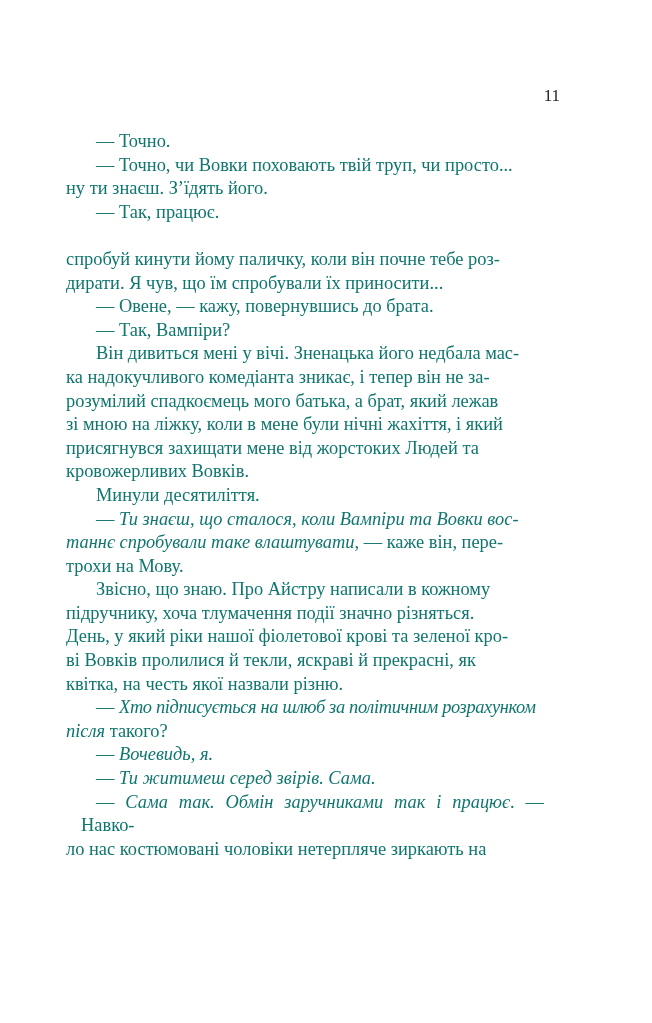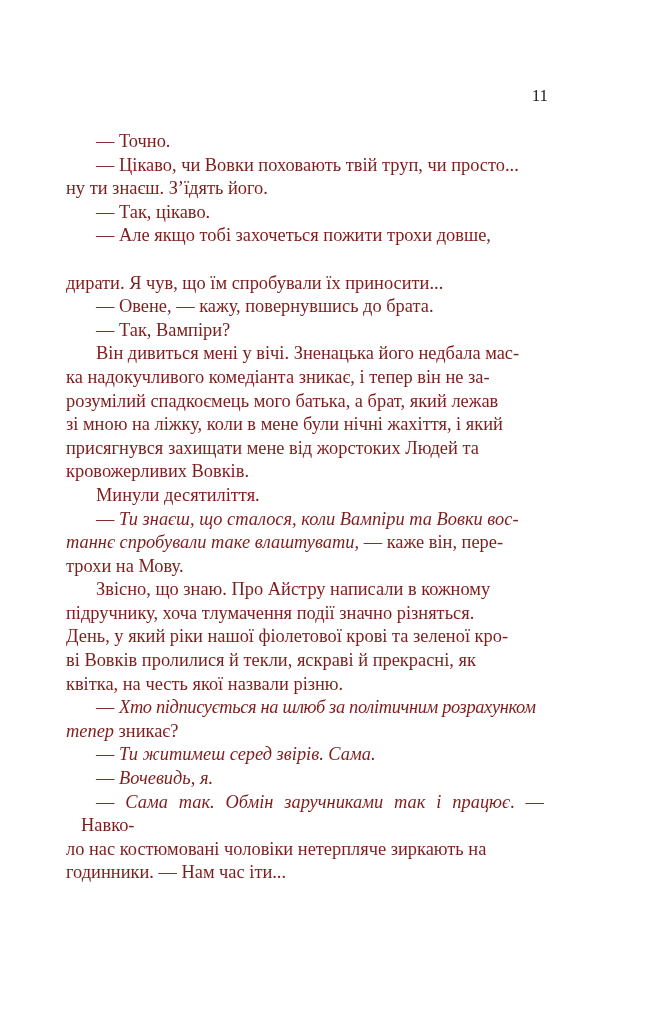--- a/index.html
+++ b/index.html
@@ -1,57 +1,57 @@
 <!DOCTYPE html>
 <html><head>
 <meta charset="utf-8">
 <style>
   html, body { margin: 0; padding: 0; background: #ffffff; }
   body { width: 652px; height: 1023px; position: relative; overflow: hidden; }
   .page-number {
-    position: absolute; left: 528px; top: 86px; width: 20px;
+    position: absolute; left: 540px; top: 86px; width: 20px;
     font-family: "Liberation Serif", serif; font-size: 17px; color: #1c1c1c;
     text-align: right;
   }
   .text-block {
     position: absolute; left: 81px; top: 130px; width: 463px;
     font-family: "Liberation Serif", serif; font-size: 18.4px; line-height: 23.6px;
-    color: #7f1d1d;
+    color: #0f766e;
   }
   .para { margin: 0; text-indent: 15px; text-align: justify; text-align-last: left; }
   .it { font-style: italic; }
 </style>
 </head>
 <body>
 
 <div class="page-number">11</div>
 
 <div class="text-block">
 
   <p class="para"><span>— Точно.</span></p>
 
-  <p class="para"><span>— Цікаво, чи Вовки поховають твій труп, чи просто...</span><br><span style="margin-left:-15px">ну ти знаєш. З’їдять його.</span></p>
+  <p class="para"><span>— Точно, чи Вовки поховають твій труп, чи просто...</span><br><span style="margin-left:-15px">ну ти знаєш. З’їдять його.</span></p>
 
-  <p class="para"><span>— Так, цікаво.</span></p>
+  <p class="para"><span>— Так, працює.</span></p>
 
-  <p class="para"><span>— Але якщо тобі захочеться пожити трохи довше,</span><br><br><span style="margin-left:-15px">дирати. Я чув, що їм спробували їх приносити...</span></p>
+  <p class="para"><br><span style="margin-left:-15px">спробуй кинути йому паличку, коли він почне тебе роз-</span><br><span style="margin-left:-15px">дирати. Я чув, що їм спробували їх приносити...</span></p>
 
 
   <p class="para"><span>— Овене, — кажу, повернувшись до брата.</span></p>
 
   <p class="para"><span>— Так, Вампіри?</span></p>
 
   <p class="para"><span>Він дивиться мені у вічі. Зненацька його недбала мас-</span><br><span style="margin-left:-15px">ка надокучливого комедіанта зникає, і тепер він не за-</span><br><span style="margin-left:-15px">розумілий спадкоємець мого батька, а брат, який лежав</span><br><span style="margin-left:-15px">зі мною на ліжку, коли в мене були нічні жахіття, і який</span><br><span style="margin-left:-15px">присягнувся захищати мене від жорстоких Людей та</span><br><span style="margin-left:-15px">кровожерливих Вовків.</span></p>
 
   <p class="para"><span>Минули десятиліття.</span></p>
 
   <p class="para"><span>— </span><span class="it">Ти знаєш, що сталося, коли Вампіри та Вовки вос-</span><br><span class="it" style="margin-left:-15px">таннє спробували таке влаштувати</span><span>, — каже він, пере-</span><br><span style="margin-left:-15px">трохи на Мову.</span></p>
 
   <p class="para"><span>Звісно, що знаю. Про Айстру написали в кожному</span><br><span style="margin-left:-15px">підручнику, хоча тлумачення події значно різняться.</span><br><span style="margin-left:-15px">День, у який ріки нашої фіолетової крові та зеленої кро-</span><br><span style="margin-left:-15px">ві Вовків пролилися й текли, яскраві й прекрасні, як</span><br><span style="margin-left:-15px">квітка, на честь якої назвали різню.</span></p>
 
-  <p class="para"><span>— </span><span class="it" style="letter-spacing:-0.35px">Хто підписується на шлюб за політичним розрахунком</span><br><span class="it" style="margin-left:-15px">тепер</span><span> зникає?</span></p>
+  <p class="para"><span>— </span><span class="it" style="letter-spacing:-0.35px">Хто підписується на шлюб за політичним розрахунком</span><br><span class="it" style="margin-left:-15px">після</span><span> такого?</span></p>
+
+  <p class="para"><span>— </span><span class="it">Вочевидь, я.</span></p>
 
   <p class="para"><span>— </span><span class="it">Ти житимеш серед звірів. Сама.</span></p>
 
-  <p class="para"><span>— </span><span class="it">Вочевидь, я.</span></p>
-
-  <p class="para"><span>— </span><span class="it">Сама так. Обмін заручниками так і працює</span><span>. — Навко-</span><br><span style="margin-left:-15px">ло нас костюмовані чоловіки нетерпляче зиркають на</span><br><span style="margin-left:-15px">годинники. — Нам час іти...</span></p>
+  <p class="para"><span>— </span><span class="it">Сама так. Обмін заручниками так і працює</span><span>. — Навко-</span><br><span style="margin-left:-15px">ло нас костюмовані чоловіки нетерпляче зиркають на</span><br></p>
 </div>
 
 </body></html>

